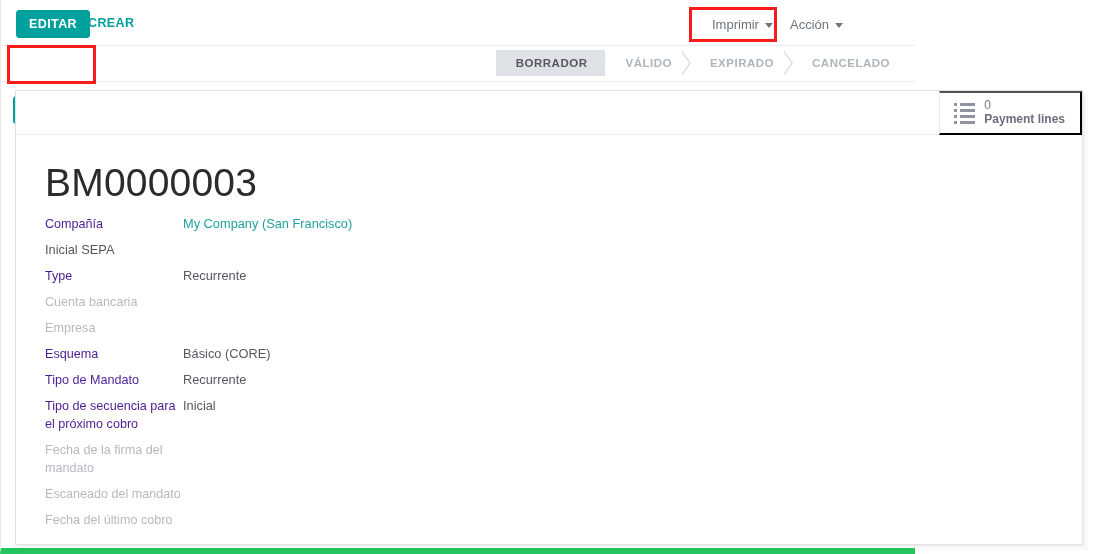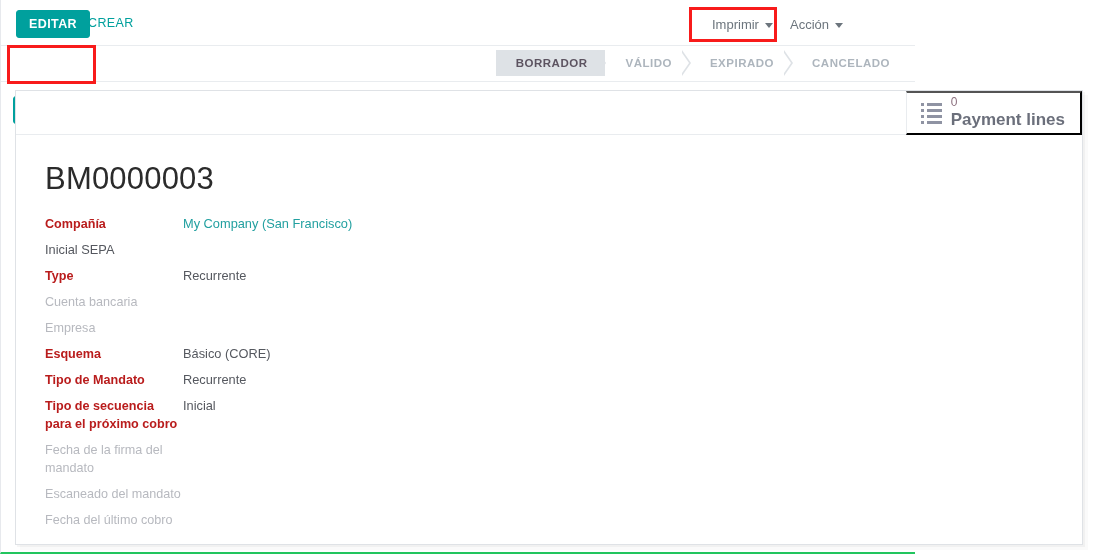--- a/index.html
+++ b/index.html
@@ -7,21 +7,21 @@
     width: 1095px; height: 554px;
     background: #ffffff;
     font-family: "Liberation Sans", sans-serif;
     overflow: hidden;
   }
   #app {
     position: relative;
     width: 915px; height: 554px;
     background: #ffffff;
     border-left: 1px solid #e7e9ed;
-    border-bottom: 2px solid #22c55e;
+    border-bottom: 6px solid #22c55e;
   }
 
   
   .cp-row {
     position: relative;
     height: 46px;
     border-bottom: 1px solid #e9ecef;
     display: flex;
     align-items: center;
   }
@@ -38,21 +38,21 @@
     padding: 7px 12px 6px;
     cursor: pointer;
     line-height: 1;
     font-family: "Liberation Sans", sans-serif;
   }
   .btn-link {
     background: transparent;
     border: none;
     color: #00a09d;
     font-size: 12.5px;
-    font-weight: normal;
+    font-weight: bold;
     letter-spacing: .4px;
     cursor: pointer;
     padding: 6px 8px;
     line-height: 1;
     font-family: "Liberation Sans", sans-serif;
   }
   .btn-muted {
     background: transparent;
     border: none;
     color: #6c757d;
@@ -197,53 +197,53 @@
     flex-direction: column;
     align-items: flex-start;
     line-height: 1.15;
   }
   .stat-value {
     font-size: 12px;
     color: #8b6f7e;
     font-weight: normal;
   }
   .stat-label {
-    font-size: 17px;
+    font-size: 12px;
     color: #6b6f7b;
     font-weight: bold;
     white-space: nowrap;
   }
 
   
   .record-title {
     position: absolute;
     left: 29px; top: 70px;
-    font-size: 31px;
+    font-size: 39px;
     font-weight: normal;
     color: #2b2b2b;
     letter-spacing: .2px;
   }
 
   
   .form {
     position: absolute;
     left: 29px; top: 123px;
     width: 520px;
   }
   .frow {
     display: flex;
     align-items: flex-start;
     margin-bottom: 7px;
   }
   .flabel {
     width: 138px;
     flex: 0 0 138px;
     font-size: 12.6px;
-    font-weight: bold;
-    color: #b91c1c;
+    font-weight: normal;
+    color: #4c1d95;
     line-height: 18px;
     padding-top: 1px;
   }
   .flabel.empty {
     font-weight: normal;
     color: #b7b9bf;
   }
   .fvalue {
     font-size: 12.8px;
     color: #55585f;

